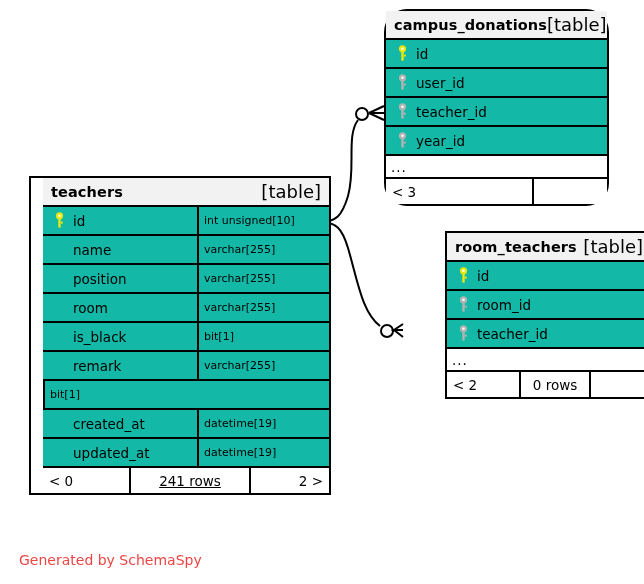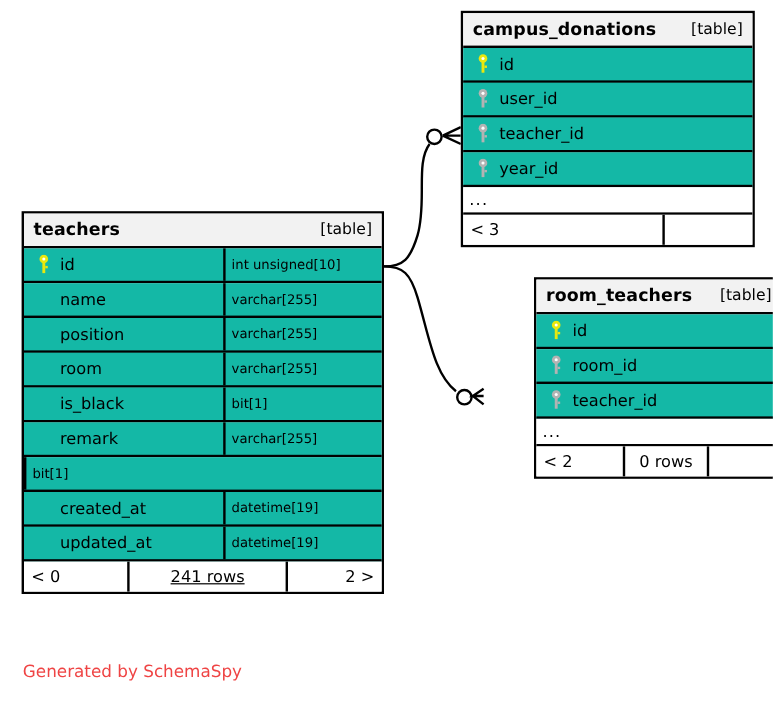--- a/index.html
+++ b/index.html
@@ -50,21 +50,21 @@
     padding: 0 8px;
     height: 29px;
   }
   .tbl-title {
     font-weight: bold;
     font-size: 14.5px;
     letter-spacing: 0.1px;
     white-space: nowrap;
   }
   .tbl-tag {
-    font-size: 13px;
+    font-size: 18px;
     white-space: nowrap;
   }
 
   .col-row {
     display: flex;
     align-items: stretch;
     box-sizing: border-box;
     border-bottom: 2px solid #000000;
     height: 29px;
     background: #14b8a6;
@@ -131,29 +131,29 @@
     font-size: 13.5px;
     white-space: nowrap;
     overflow: hidden;
   }
   .foot-left   { justify-content: flex-start; padding-left: 6px; }
   .foot-mid    { justify-content: center; border-left: 2px solid #000000; }
   .foot-right  { justify-content: flex-end; padding-right: 6px; border-left: 2px solid #000000; }
 
   
   #tbl-teachers {
-    left: 18px;  top: 176px;  width: 302px;
+    left: 29px;  top: 176px;  width: 302px; padding-left: 12px;
   }
   #tbl-teachers .col-type { flex: 0 0 132px; }
   #tbl-teachers .foot-left  { flex: 0 0 86px; }
   #tbl-teachers .foot-mid   { flex: 1 1 auto; text-decoration: underline; }
   #tbl-teachers .foot-right { flex: 0 0 80px; }
 
   #tbl-campus {
-    left: 384px; top: 9px; width: 245px;
+    left: 384px; top: 9px; width: 225px; border-radius: 23px;
   }
   #tbl-campus .foot-left  { flex: 0 0 84px; }
   #tbl-campus .foot-mid   { flex: 1 1 auto; margin-top: 28px; }
   #tbl-campus .foot-right { flex: 0 0 75px; }
 
   #tbl-room {
     left: 403px; top: 231px; width: 208px; margin-left: 42px;
   }
   #tbl-room .foot-left  { flex: 0 0 72px; }
   #tbl-room .foot-mid   { flex: 1 1 auto; }

